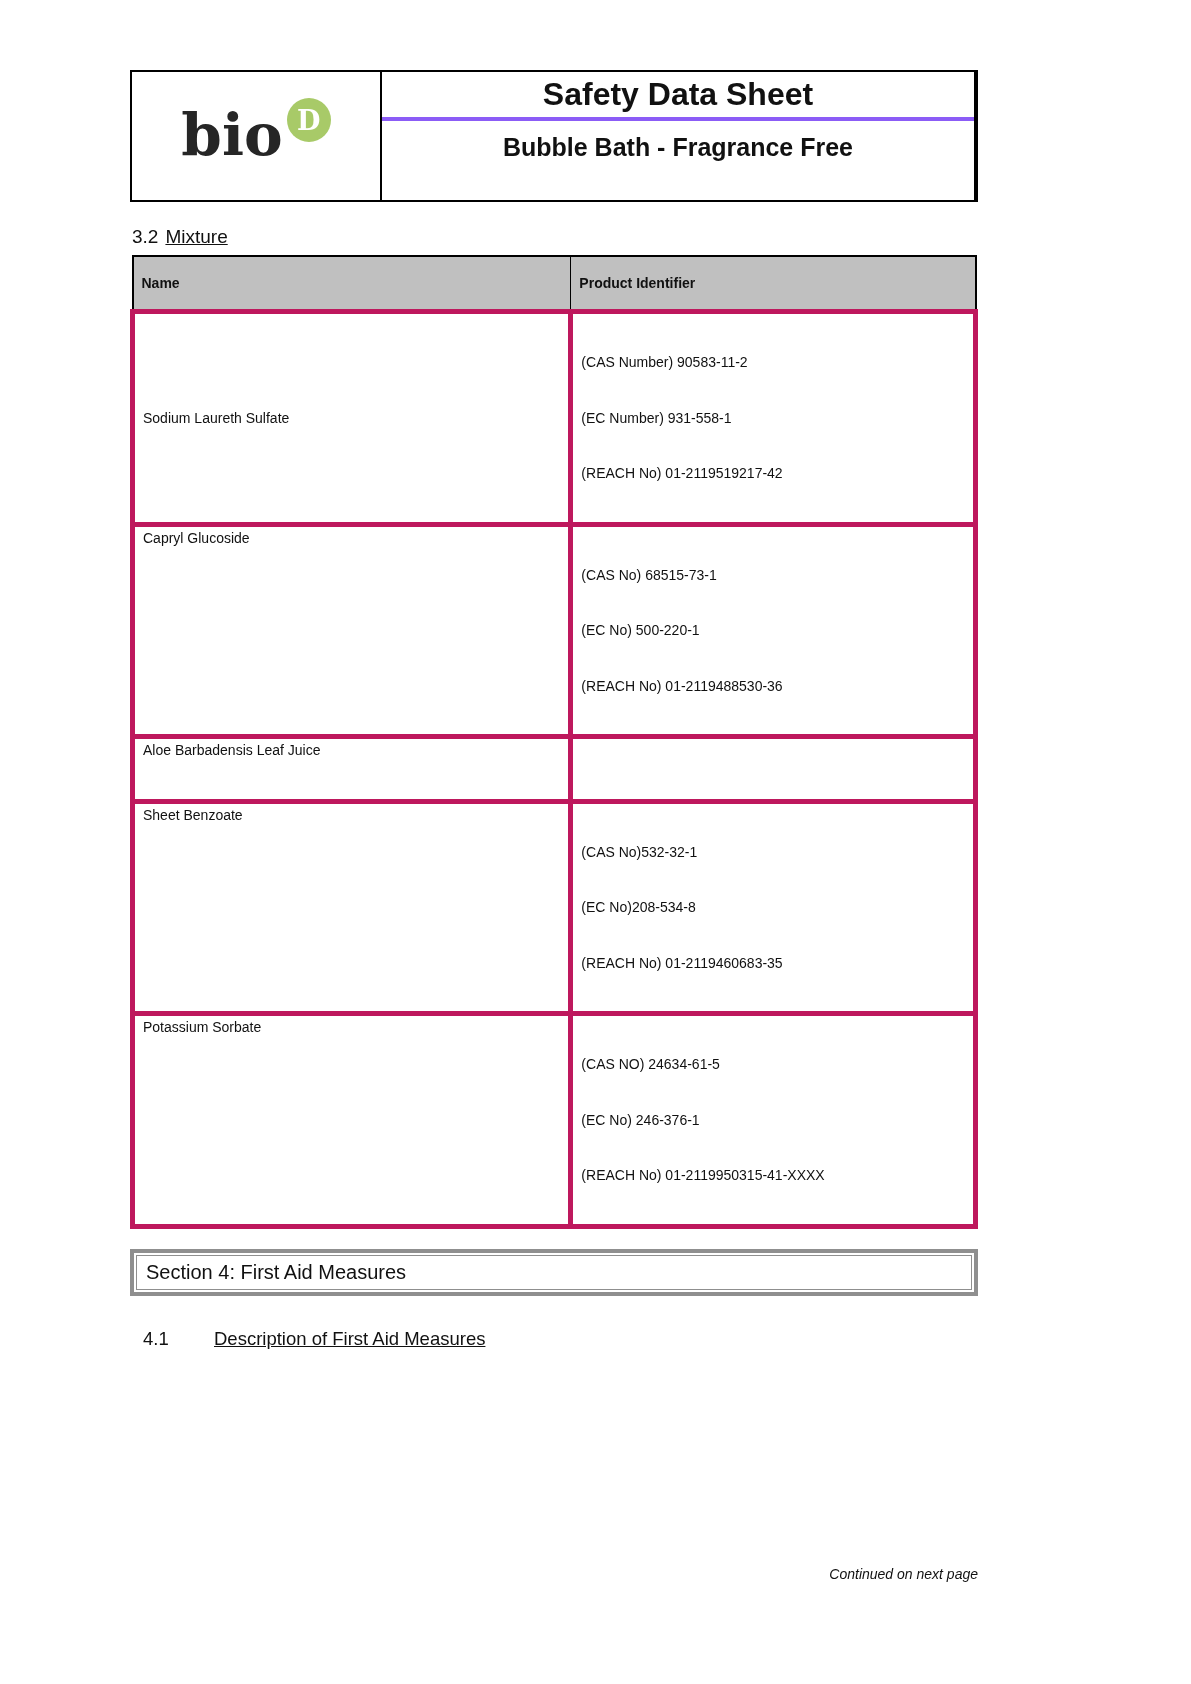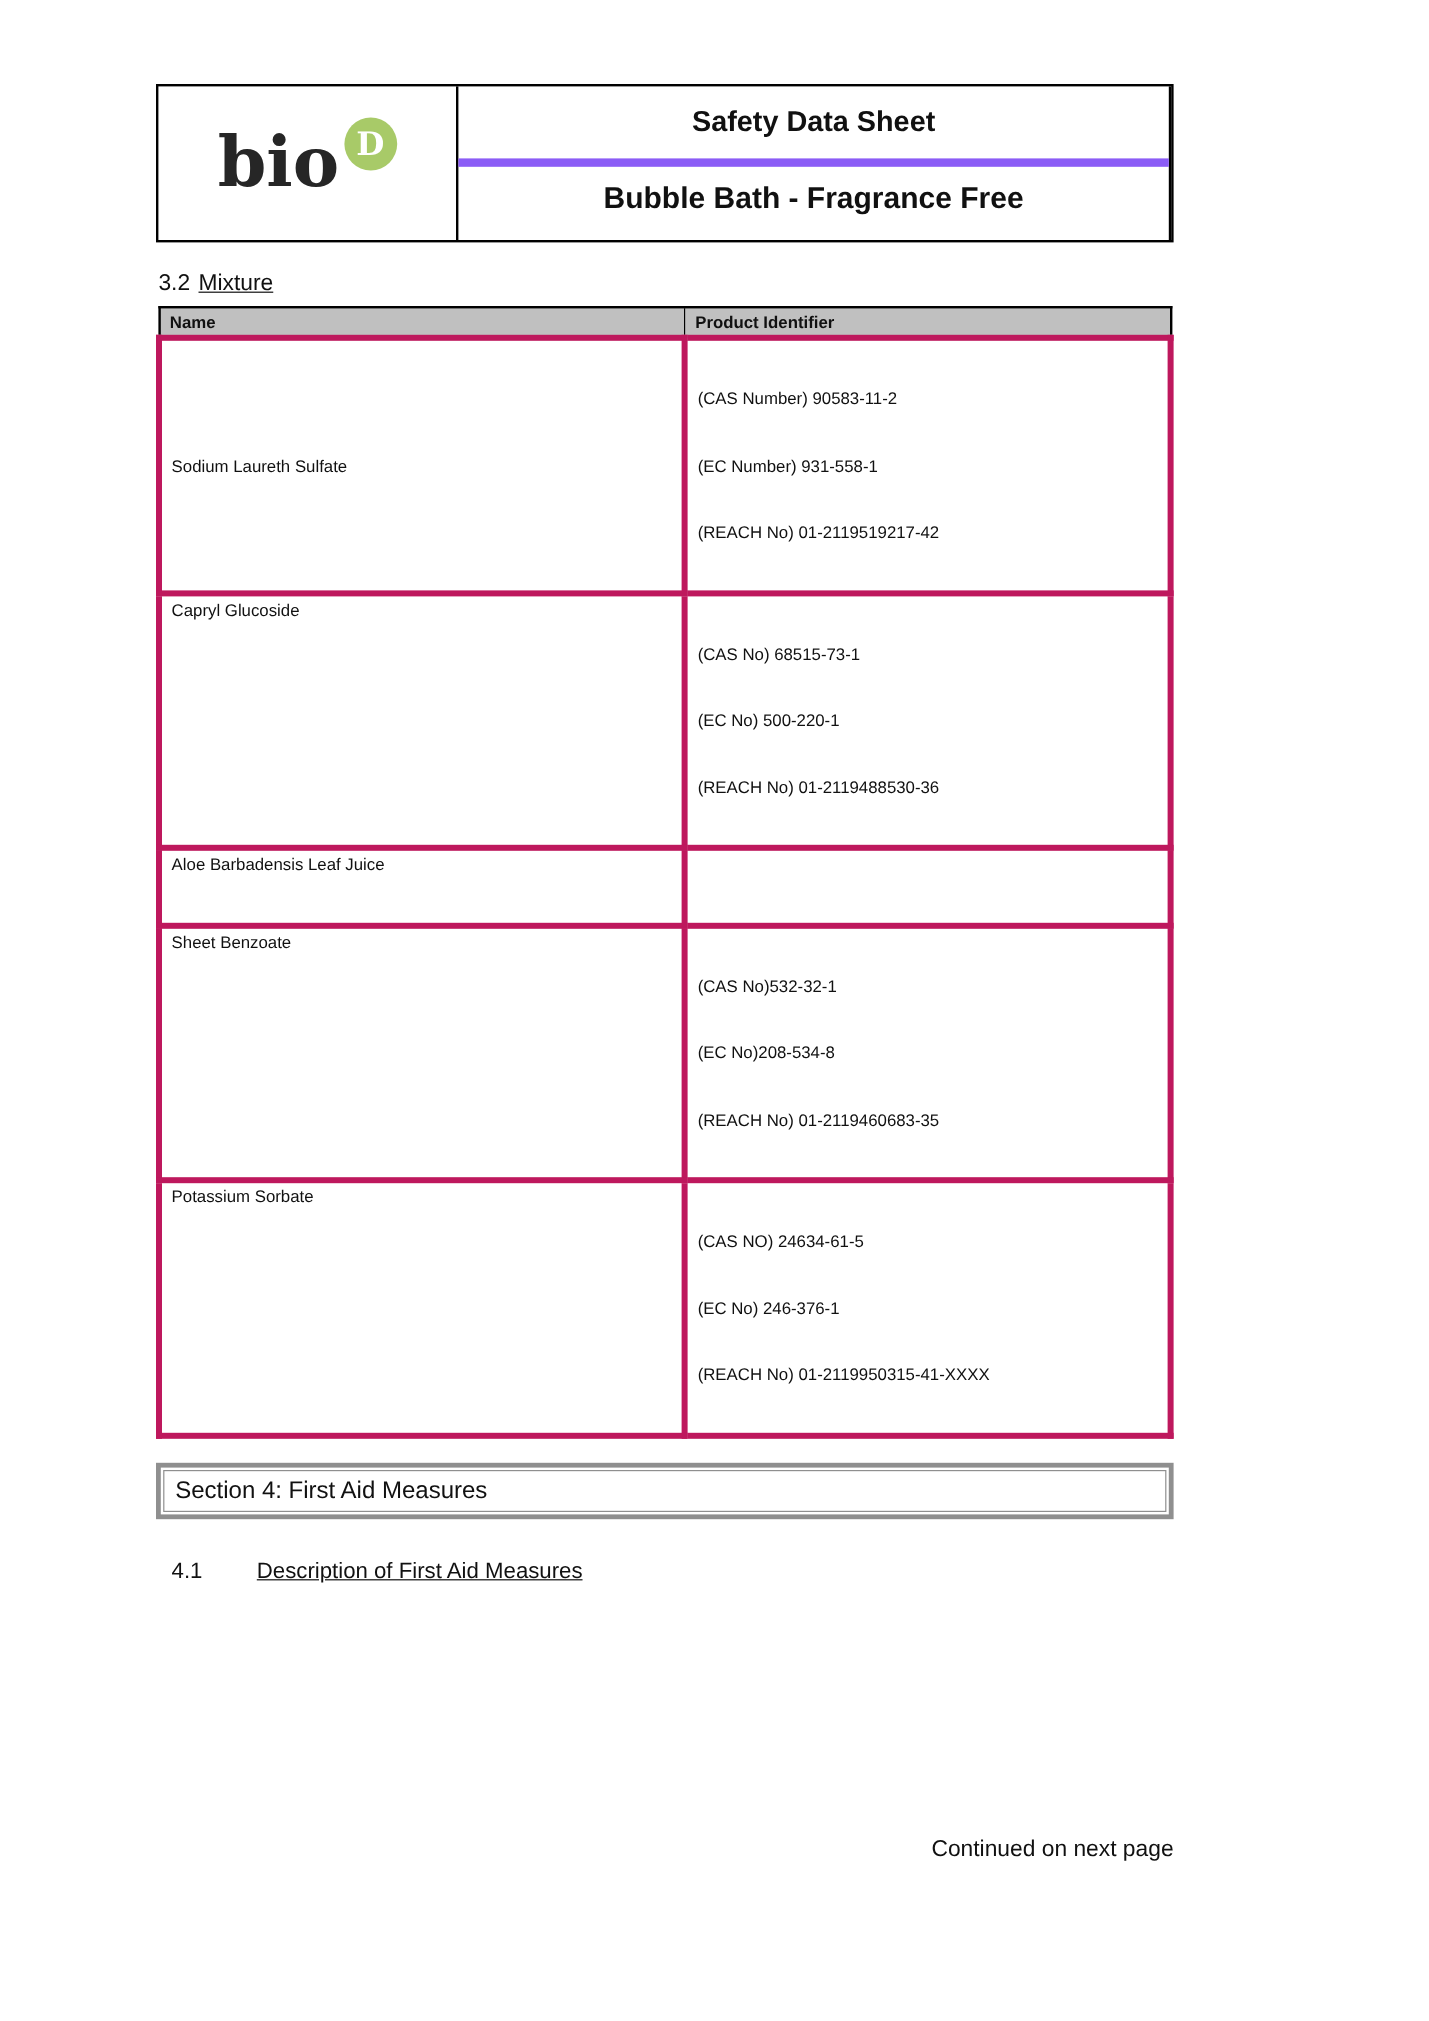--- a/index.html
+++ b/index.html
@@ -19,50 +19,50 @@
   .hdr{margin-top:70px;display:flex;border:2px solid #000;height:132px;box-sizing:border-box;}
   .hdr-logo{width:248px;display:flex;align-items:center;justify-content:center;}
   .logo{display:flex;align-items:flex-start;}
   .logo-text{font-family:"DejaVu Serif",serif;font-weight:bold;font-size:58px;line-height:.95;color:#262626;}
   .logo-badge{
     width:44px;height:44px;border-radius:50%;background:var(--green);color:#fff;
     font-family:"DejaVu Serif",serif;font-weight:bold;font-size:27px;
     display:flex;align-items:center;justify-content:center;margin:-10px 0 0 4px;flex:none;
   }
   .hdr-mid{flex:1;border-left:2px solid #000;border-right:2px solid #000;display:flex;flex-direction:column;}
-  .hdr-title{height:67px;border-bottom:7px solid #8b5cf6;display:flex;align-items:center;justify-content:center;
-    font-weight:bold;font-size:24px;box-sizing:border-box;}
+  .hdr-title{height:49px;border-bottom:4px solid #8b5cf6;display:flex;align-items:center;justify-content:center;
+    font-weight:bold;font-size:32px;box-sizing:border-box;}
   .hdr-sub{flex:1;display:flex;justify-content:center;padding-top:12px;font-weight:bold;font-size:25px;}
   .hdr-meta{width:166px;display:flex;flex-direction:column;font-size:17px;}
   .hdr-meta>div{height:28px;box-sizing:border-box;padding:3px 0 0 8px;border-bottom:2px solid #000;}
   .hdr-meta>div:last-child{flex:1;border-bottom:none;}
 
   
   .mix-h{margin:24px 0 7px 2px;font-size:19px;}
   .mix-h .num{margin-right:7px;}
   .u{text-decoration:underline;}
   table.mix{width:100%;border-collapse:collapse;border:2px solid #000;font-size:14px;}
   table.mix th{background:var(--thbg);text-align:left;font-size:14px;font-weight:bold;
-    padding:3px 8px;border:1px solid #000;margin-top:20px;}
+    padding:18px 8px;border:1px solid #000;margin-top:20px;}
   table.mix td{border:5px solid #be185d;vertical-align:top;padding:2px 8px;line-height:18.5px;white-space:pre-wrap;}
   table.mix td.name{width:52%;}
   table.mix tr.va-mid td.name{vertical-align:middle;}
   .ids div:empty{display:none;}
 
   
   .banner{margin-top:20px;border:4px solid var(--bgray);padding:2px;}
   .banner-in{border:1px solid var(--bgray);padding:5px 9px;font-size:20px;background:#fff;}
 
   
   .sec-h{font-size:18.5px;display:flex;}
   .sec-h .num{margin-left:13px;width:71px;flex:none;}
 
   .mt-41h{margin-top:32px;}
 
-  .footer{position:absolute;top:1531px;right:213px;font-size:19px;}
+  .footer{position:absolute;top:1566px;right:213px;font-size:14px;font-style:italic;}
 </style>
 </head>
 <body>
 
 <div class="page">
   <div class="content">
 
     <div class="hdr">
       <div class="hdr-logo">
         <div class="logo">

